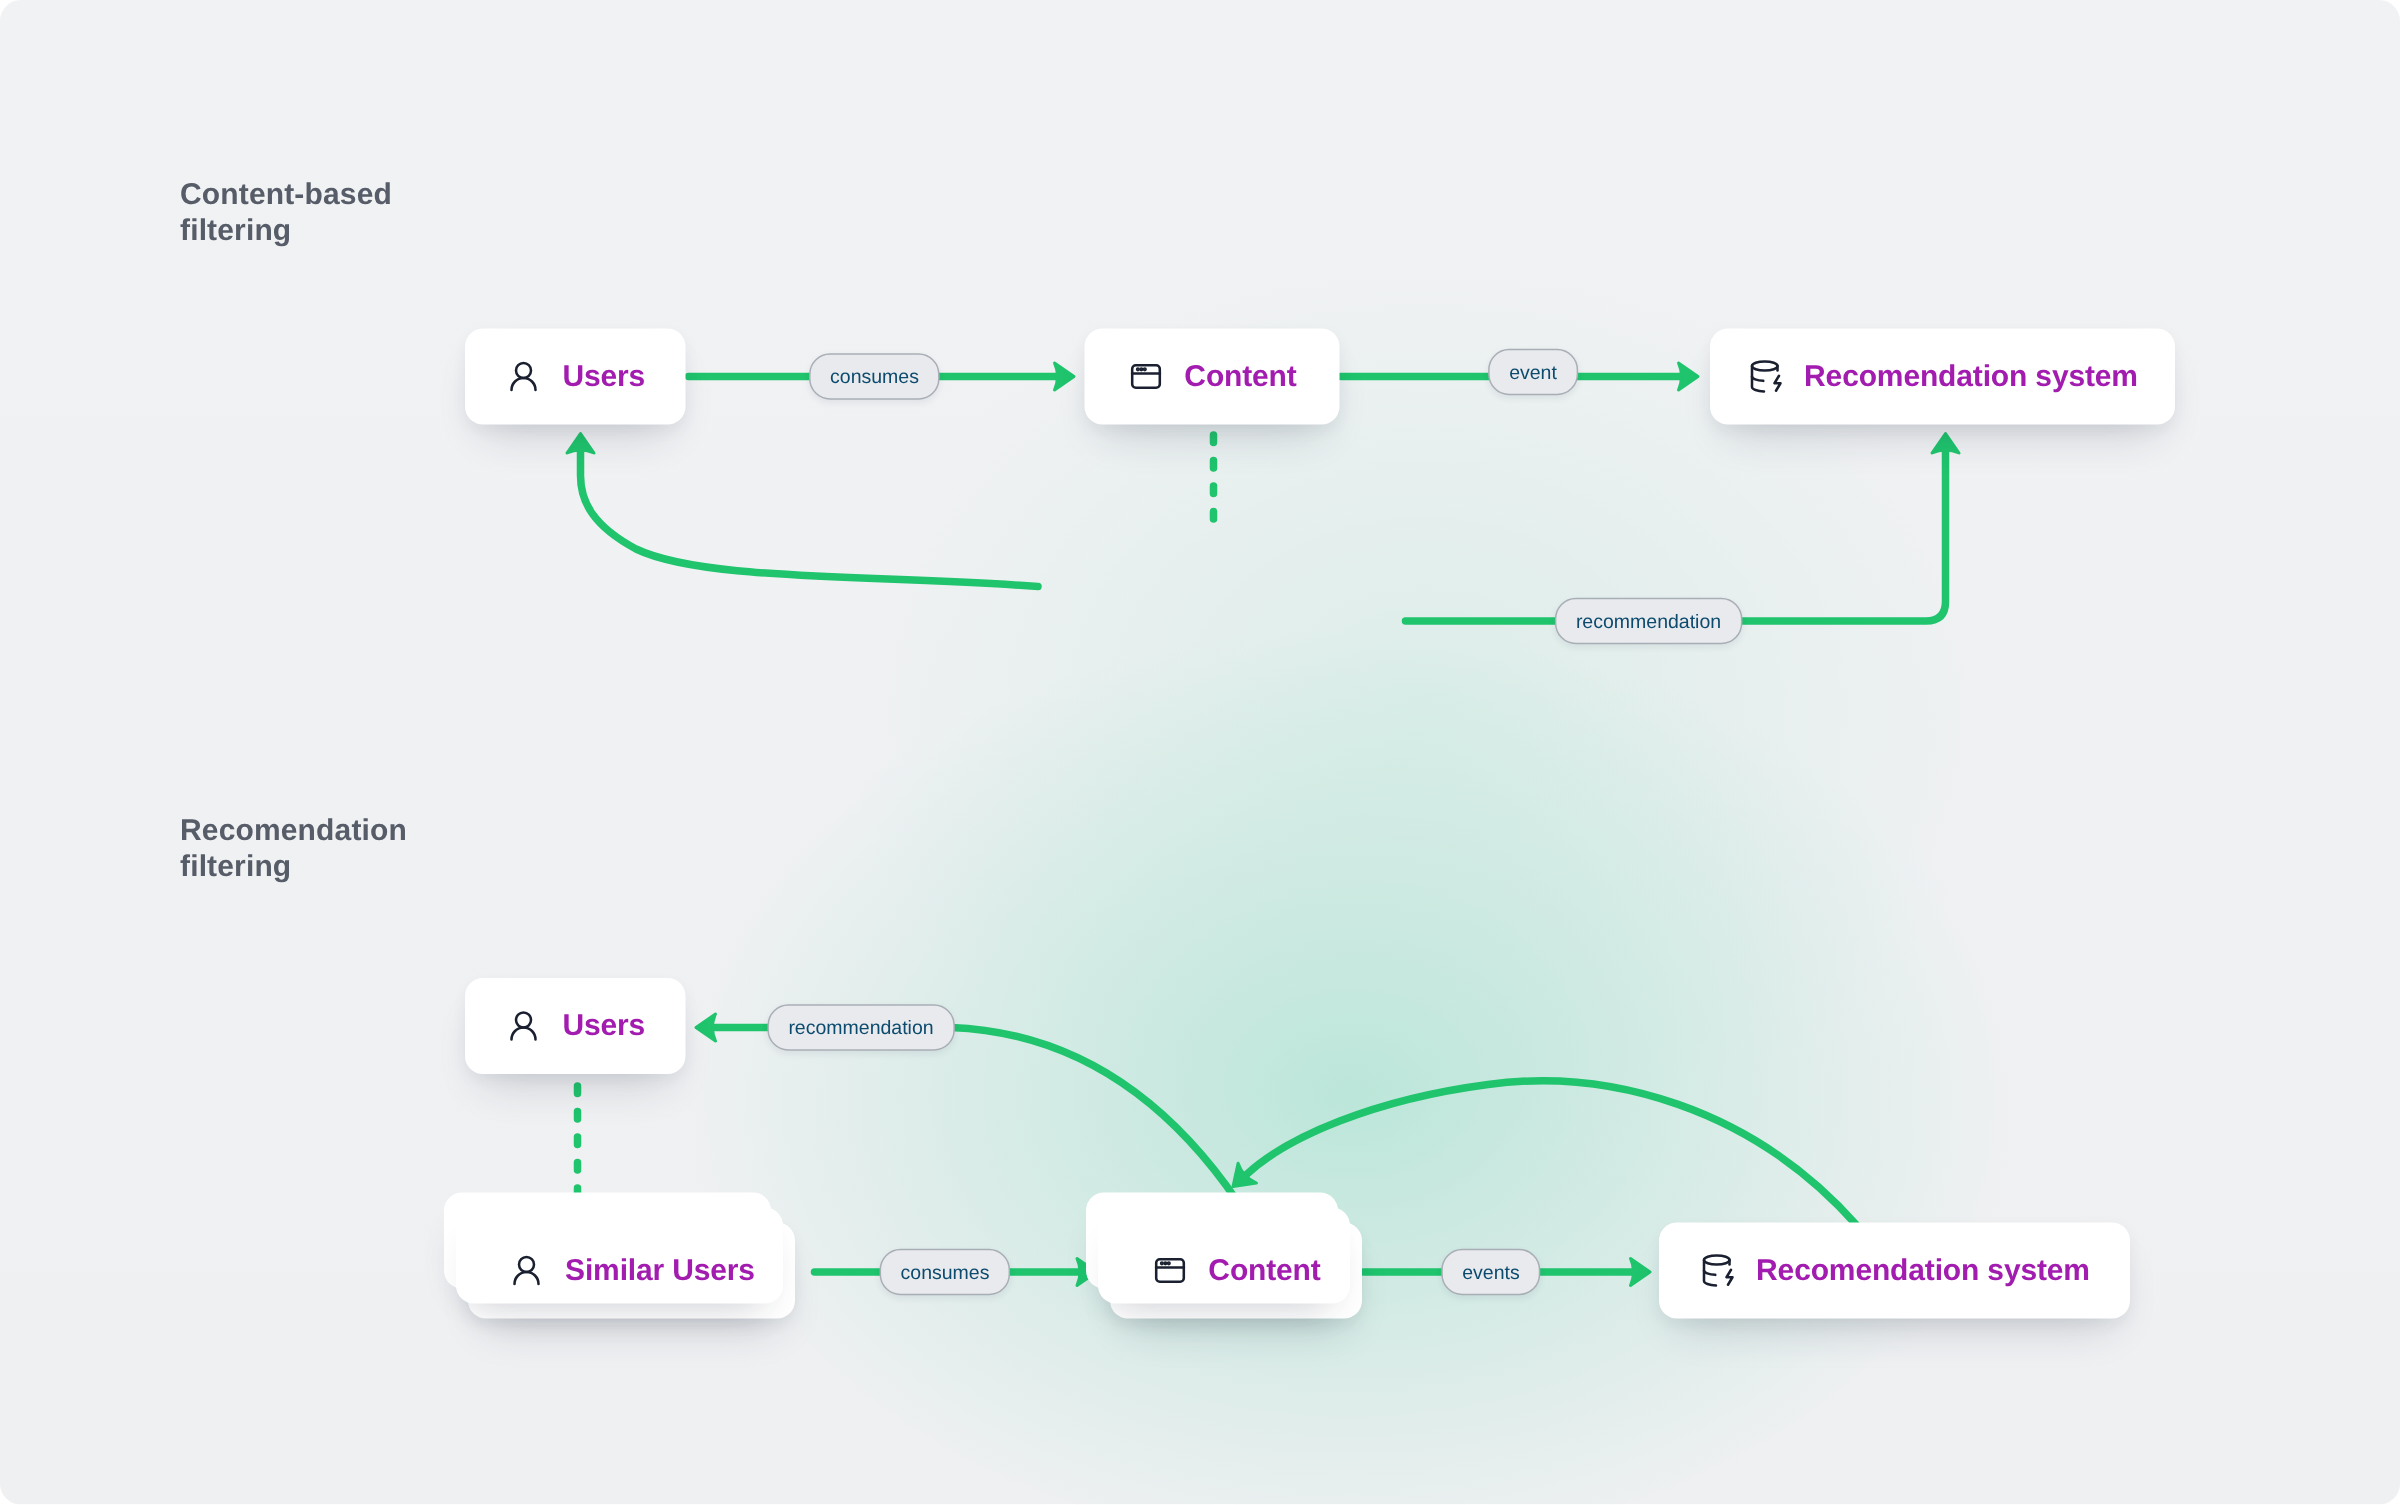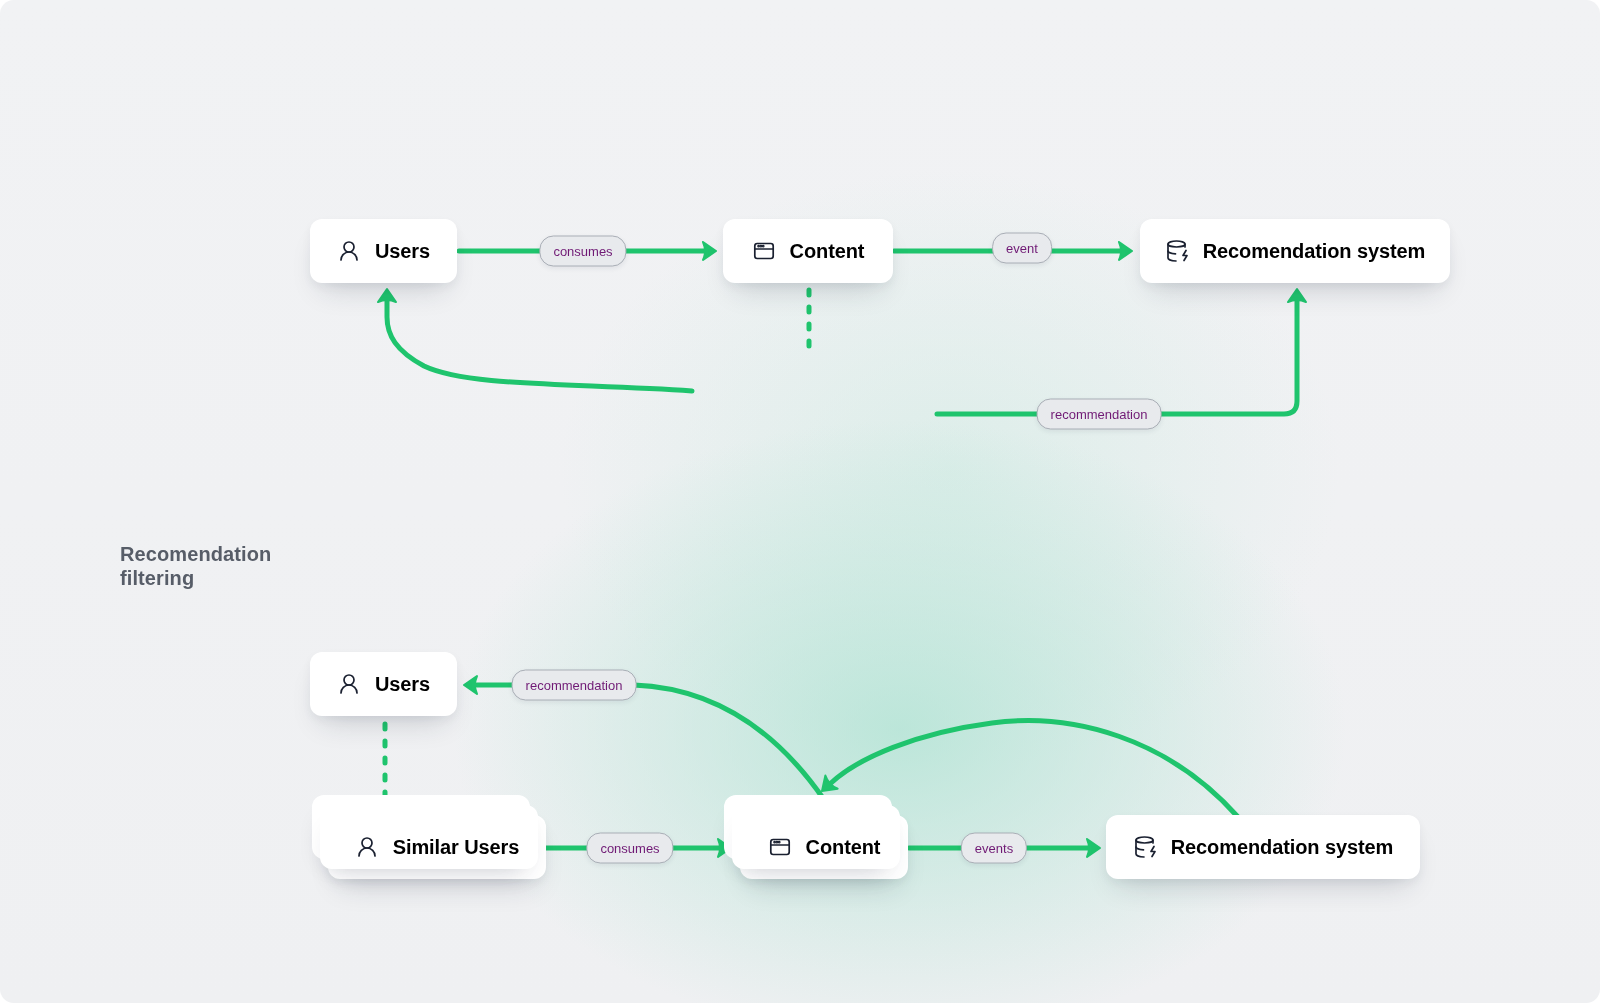--- a/index.html
+++ b/index.html
@@ -15,34 +15,34 @@
   .wires .dash{stroke-dasharray:5 12;stroke-width:5;}
   .wires .head{fill:#1fc46d;stroke:#1fc46d;stroke-width:2;stroke-linejoin:round;}
   .section-title{
     position:absolute;z-index:2;width:175px;font-size:20px;font-weight:700;
     color:#575d68;line-height:1.22;letter-spacing:.1px;
   }
   .card{
     position:absolute;z-index:3;background:#fff;border-radius:12px;
     display:flex;align-items:center;justify-content:center;gap:14px;
     box-shadow:0 16px 30px -12px rgba(28,40,62,.20),0 4px 10px rgba(28,40,62,.05);
-    color:#000000;font-size:20px;font-weight:600;letter-spacing:-.1px;white-space:nowrap;
+    color:#a21caf;font-size:20px;font-weight:600;letter-spacing:-.1px;white-space:nowrap;
   }
   .card .icon{display:flex;align-items:center;color:#1a2030;}
   .card svg{width:24px;height:24px;}
   .stack::before,.stack::after{
     content:"";position:absolute;inset:0;background:#fff;border-radius:12px;
     box-shadow:0 14px 26px -12px rgba(28,40,62,.16);
   }
   .stack::before{transform:translate(-8px,-10px);z-index:-1;}
   .stack::after{transform:translate(-16px,-20px);z-index:-2;}
   .chip{
     position:absolute;z-index:4;transform:translate(-50%,-50%);
     background:#e8eaed;border:1px solid #a9aeb6;border-radius:14px;
-    padding:7px 13px;font-size:13px;color:#701a75;white-space:nowrap;
+    padding:7px 13px;font-size:13px;color:#0c4a6e;white-space:nowrap;
     box-shadow:0 2px 5px rgba(28,40,62,.08);
   }
 </style>
 </head>
 <body>
 
 <div class="canvas">
 
   <svg class="wires" width="1600" height="1003" viewBox="0 0 1600 1003">
 
@@ -68,20 +68,21 @@
     <path d="M 543 848 H 719"></path>
     <path class="head" d="M 0 0 L 9 13 Q 0 9 -9 13 Z" transform="translate(731,848) rotate(90)"></path>
 
     <path d="M 909 848 H 1088"></path>
     <path class="head" d="M 0 0 L 9 13 Q 0 9 -9 13 Z" transform="translate(1100,848) rotate(90)"></path>
 
     <path d="M 1238 817 C 1168 738 1072 712 992 723 C 916 733 858 758 831 783"></path>
     <path class="head" d="M 0 0 L 9 13 Q 0 9 -9 13 Z" transform="translate(822,791) rotate(227)"></path>
   </svg>
 
+  <div class="section-title" style="left:120px;top:118px;">Content-based filtering</div>
 
   <div class="card" style="left:310px;top:219px;width:147px;height:64px;">
     <span class="icon">
       <svg viewBox="0 0 24 24" stroke="currentColor" stroke-width="1.7" fill="none" stroke-linecap="round">
         <circle cx="12" cy="8" r="5"></circle>
           <path d="M20 21a8 8 0 0 0-16 0"></path>
       </svg>
     </span>
     <span>Users</span>
   </div>
@@ -126,21 +127,21 @@
       <svg viewBox="0 0 24 24" stroke="currentColor" stroke-width="1.7" fill="none" stroke-linecap="round">
         <circle cx="12" cy="8" r="5"></circle>
           <path d="M20 21a8 8 0 0 0-16 0"></path>
       </svg>
     </span>
     <span>Users</span>
   </div>
 
   <div class="chip" style="left:574px;top:685px;">recommendation</div>
 
-  <div class="card stack" style="left:328px;top:815px;width:218px;height:64px;">
+  <div class="card stack" style="left:312px;top:815px;width:218px;height:64px;">
     <span class="icon">
       <svg viewBox="0 0 24 24" stroke="currentColor" stroke-width="1.7" fill="none" stroke-linecap="round">
         <circle cx="12" cy="8" r="5"></circle>
           <path d="M20 21a8 8 0 0 0-16 0"></path>
       </svg>
     </span>
     <span>Similar Users</span>
   </div>
 
   <div class="chip" style="left:630px;top:848px;">consumes</div>

